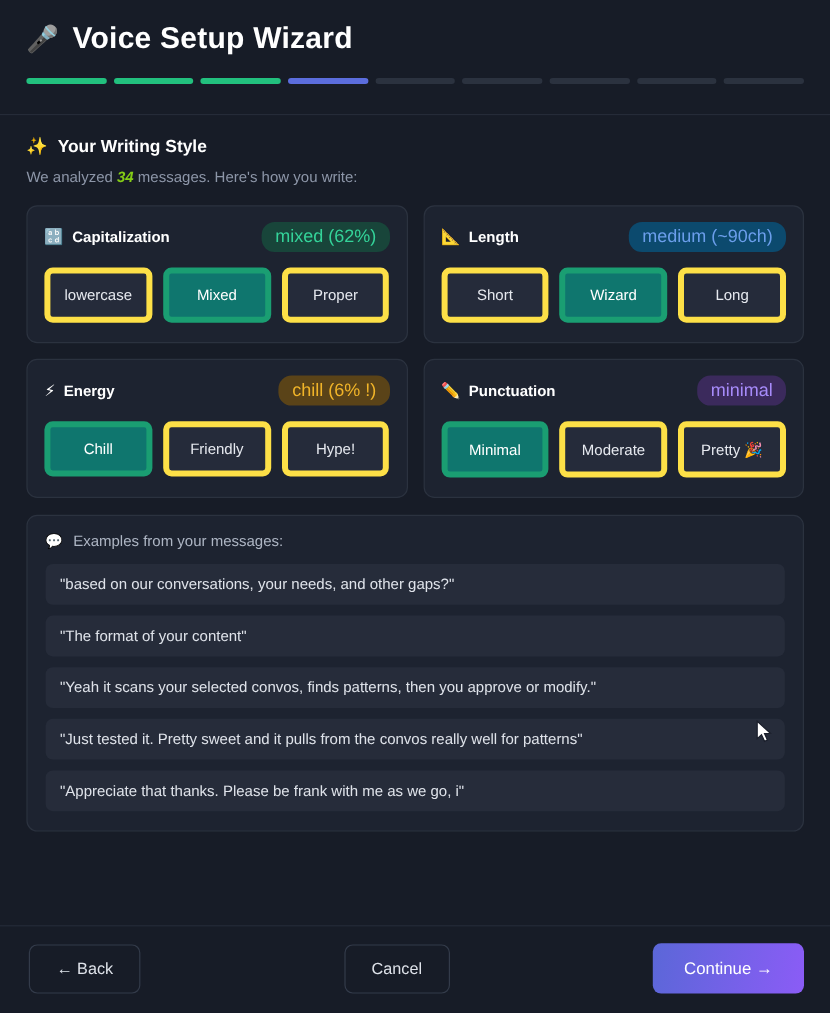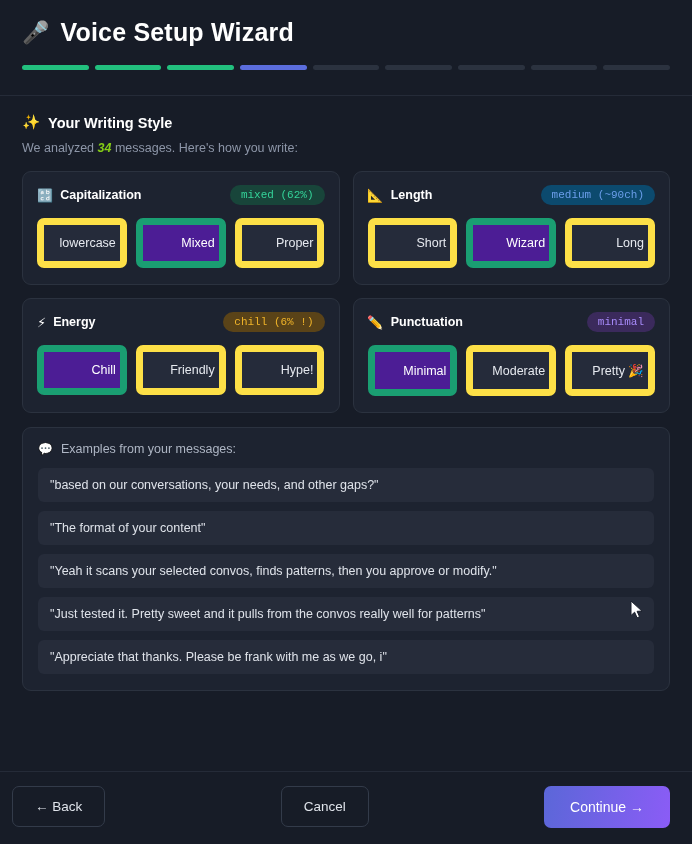--- a/index.html
+++ b/index.html
@@ -103,46 +103,45 @@
   .card-label {
     display: flex;
     align-items: center;
     gap: 7px;
     font-size: 12.5px;
     font-weight: bold;
     color: #ffffff;
   }
   .card-ico { font-size: 13px; line-height: 1; }
   .badge {
-    font-size: 11px;
+    font-size: 15px;
     padding: 4px 11px;
     border-radius: 11px;
     white-space: nowrap;
-    font-family: Liberation Mono, monospace;
   }
   .badge.green  { background: #18453a; color: #34d399; }
   .badge.blue   { background: #0c4a6e; color: #6b9eeb; }
   .badge.amber  { background: #5a4318; color: #f0b429; }
   .badge.purple { background: #3b2a5c; color: #a78bfa; }
 
   .opts { display: flex; gap: 9px; }
   .opt {
     flex: 1;
-    text-align: right;
+    text-align: center;
     padding: 11px 4px;
     font-size: 12.5px;
     border-radius: 7px;
     background: #252b3a;
-    border: 7px solid #fde047;
+    border: 5px solid #fde047;
     color: #e6e9ef;
     cursor: pointer;
     white-space: nowrap;
   }
   .opt.sel {
-    background: #4c1d95;
+    background: #0f766e;
     border-color: #1a9e72;
     color: #ffffff;
   }
 
   
   .examples {
     background: #1d2330;
     border: 1px solid #2b323f;
     border-radius: 9px;
     padding: 14px 15px 16px 15px;
@@ -165,23 +164,23 @@
     margin-bottom: 9px;
     white-space: nowrap;
     overflow: hidden;
     text-overflow: ellipsis;
   }
   .quote:last-child { margin-bottom: 0; }
 
   
   .footer {
     border-top: 1px solid #252b38;
-    padding: 14px 22px 16px 12px;
-    display: flex;
-    align-items: flex-start;
+    padding: 14px 22px 16px 24px;
+    display: flex;
+    align-items: center;
     justify-content: space-between;
     background: #171c27;
   }
   .btn {
     font-size: 13.5px;
     border-radius: 7px;
     padding: 12px 22px;
     cursor: pointer;
     white-space: nowrap;
   }

